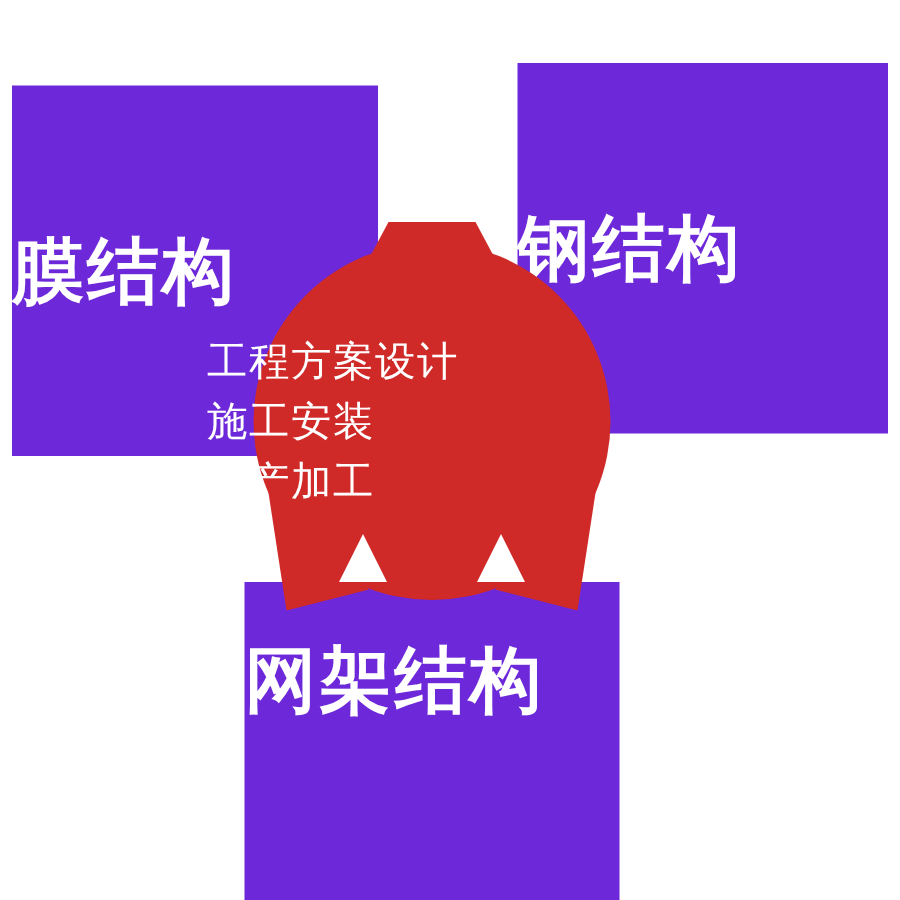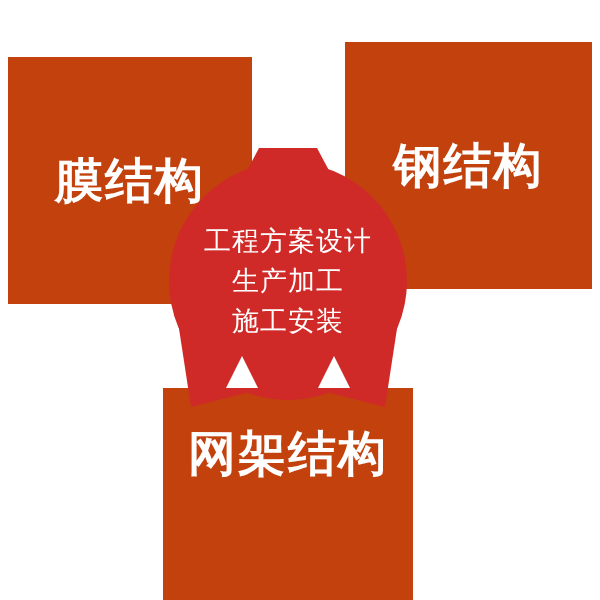--- a/index.html
+++ b/index.html
@@ -6,45 +6,43 @@
   body {
     width: 600px;
     height: 600px;
     background: #ffffff;
     position: relative;
     overflow: hidden;
     font-family: "Liberation Sans", "DejaVu Sans", sans-serif;
   }
   .box {
     position: absolute;
-    background: #c2410c;
+    background: #6d28d9;
     color: #ffffff;
     display: flex;
     align-items: center;
-    justify-content: center;
     font-weight: bold;
     font-size: 48px;
     letter-spacing: 2px;
   }
   #box-membrane { left: 8px;   top: 57px;  width: 244px; height: 247px; }
   #box-steel    { left: 345px; top: 42px;  width: 247px; height: 247px; }
   #box-grid     { left: 163px; top: 388px; width: 250px; height: 212px; align-items: flex-start; }
   #box-grid .box-label { margin-top: 34px; }
   #badge-svg {
     position: absolute;
     left: 0;
     top: 0;
     pointer-events: none;
   }
   .badge-text {
     position: absolute;
     left: 138px;
     top: 221px;
     width: 300px;
-    text-align: center;
     color: #ffffff;
     font-size: 27px;
     line-height: 40px;
     letter-spacing: 1px;
   }
 </style>
 </head>
 <body>
 
 <div class="box" id="box-membrane">
@@ -68,15 +66,15 @@
   <polygon points="398,322 385,407 330,393" fill="#d02a28"></polygon>
 
   <circle cx="288" cy="281" r="119" fill="#d02a28"></circle>
 
   <polygon points="226,388 242,356 258,388" fill="#ffffff"></polygon>
   <polygon points="318,388 334,356 350,388" fill="#ffffff"></polygon>
 </svg>
 
 <div class="badge-text">
   <div>工程方案设计</div>
+  <div>施工安装</div>
   <div>生产加工</div>
-  <div>施工安装</div>
 </div>
 
 </body></html>

